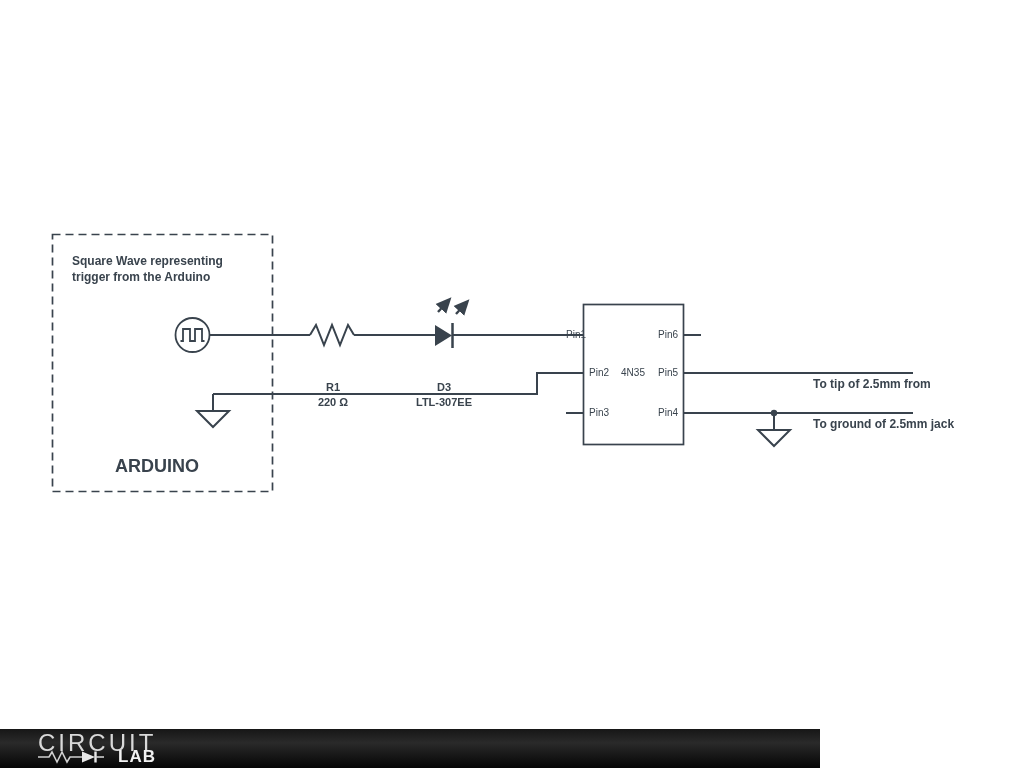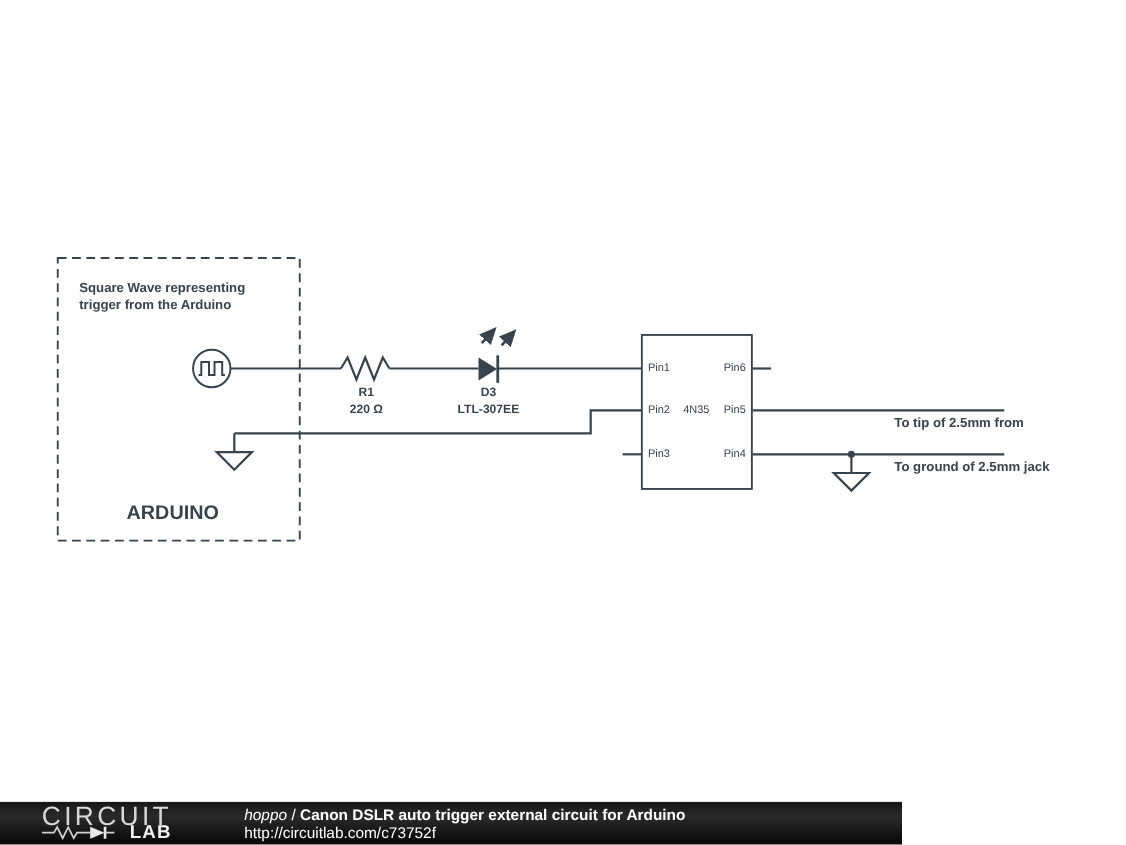--- a/index.html
+++ b/index.html
@@ -6,21 +6,21 @@
   .screen {
     position:relative; width:1024px; height:768px; background:#ffffff;
     overflow:hidden; font-family:"Liberation Sans", sans-serif;
   }
   .schematic { position:absolute; left:0; top:0; width:997px; height:729px; }
   .wires { position:absolute; left:0; top:0; }
 
   .lbl { position:absolute; color:#39434d; white-space:nowrap; }
   .note-lbl { font-size:12px; font-weight:bold; line-height:15.5px; white-space:normal; }
   .block-lbl { font-size:18px; font-weight:bold; transform:translateX(-50%); }
-  .comp-lbl { font-size:11px; font-weight:bold; transform:translateX(-50%); }
+  .comp-lbl { font-size:11px; font-weight:bold; transform:translateX(-50%);margin-top:30px; }
   .pin-lbl { font-size:10px; }
   .pin-right { transform:translateX(-100%); }
   .part-lbl { font-size:10px; transform:translateX(-50%); }
   .anno-lbl { font-size:12px; font-weight:bold; }
 
   .footer {
     position:absolute; left:0; bottom:0; width:820px; height:39px;
     background:linear-gradient(180deg,#161616 0%,#2a2a2a 35%,#050505 100%);
     display:flex; align-items:center; color:#ffffff;
   }
@@ -86,21 +86,21 @@
     <div class="lbl note-lbl" style="left:72px; top:254px; width:182px;">Square Wave representing trigger from the Arduino</div>
 
     <div class="lbl block-lbl" style="left:157px; top:456px;">ARDUINO</div>
 
     <div class="lbl comp-lbl" style="left:333px; top:351px;">R1</div>
     <div class="lbl comp-lbl" style="left:333px; top:366px;">220 Ω</div>
 
     <div class="lbl comp-lbl" style="left:444px; top:351px;">D3</div>
     <div class="lbl comp-lbl" style="left:444px; top:366px;">LTL-307EE</div>
 
-    <div class="lbl pin-lbl" style="left:589px; top:329px;">Pin1</div>
+    <div class="lbl pin-lbl" style="left:566px; top:329px;">Pin1</div>
     <div class="lbl pin-lbl" style="left:589px; top:367px;">Pin2</div>
     <div class="lbl pin-lbl" style="left:589px; top:407px;">Pin3</div>
     <div class="lbl pin-lbl pin-right" style="left:678px; top:329px;">Pin6</div>
     <div class="lbl pin-lbl pin-right" style="left:678px; top:367px;">Pin5</div>
     <div class="lbl pin-lbl pin-right" style="left:678px; top:407px;">Pin4</div>
     <div class="lbl part-lbl" style="left:633px; top:367px;">4N35</div>
 
     <div class="lbl anno-lbl" style="left:813px; top:377px;">To tip of 2.5mm from</div>
     <div class="lbl anno-lbl" style="left:813px; top:417px;">To ground of 2.5mm jack</div>
   </div>
@@ -111,21 +111,15 @@
       <div class="brand-bottom">
         <svg width="80" height="14" viewBox="0 0 80 14">
           <path d="M0 7 H11 l3 -5 l5 10 l5 -10 l5 10 l3 -5 H44" stroke="#cfcfcf" stroke-width="1.6" fill="none"></path>
           <polygon points="44,1.5 44,12.5 57,7" fill="#e9e9e9"></polygon>
           <line x1="57.5" y1="1.5" x2="57.5" y2="12.5" stroke="#e9e9e9" stroke-width="2.4"></line>
           <line x1="57.5" y1="7" x2="66" y2="7" stroke="#cfcfcf" stroke-width="1.6"></line>
         </svg>
         <span class="brand-lab">LAB</span>
       </div>
     </div>
-    <div class="meta">
-      <div class="meta-line1">
-        <span class="author">hoppo</span><span class="sep">/</span><span class="title">Canon DSLR auto trigger external circuit for Arduino</span>
-      </div>
-      <div class="meta-line2 url">http://circuitlab.com/c73752f</div>
-    </div>
   </div>
 
 </div>
 
 </body></html>

